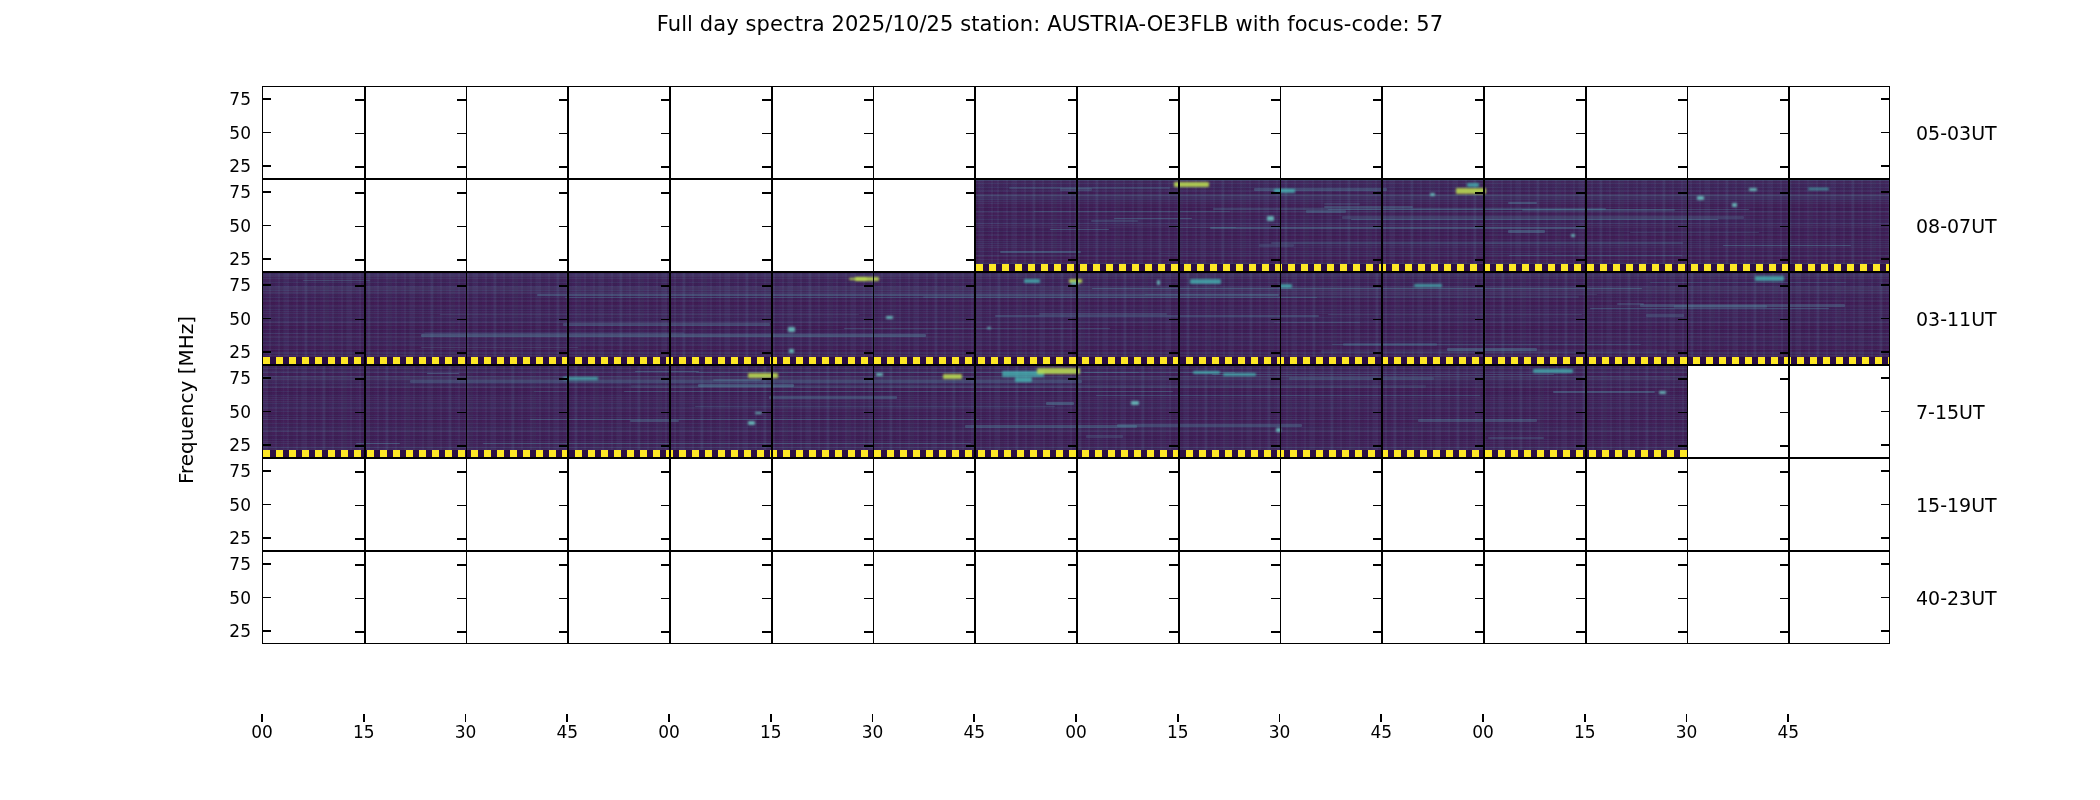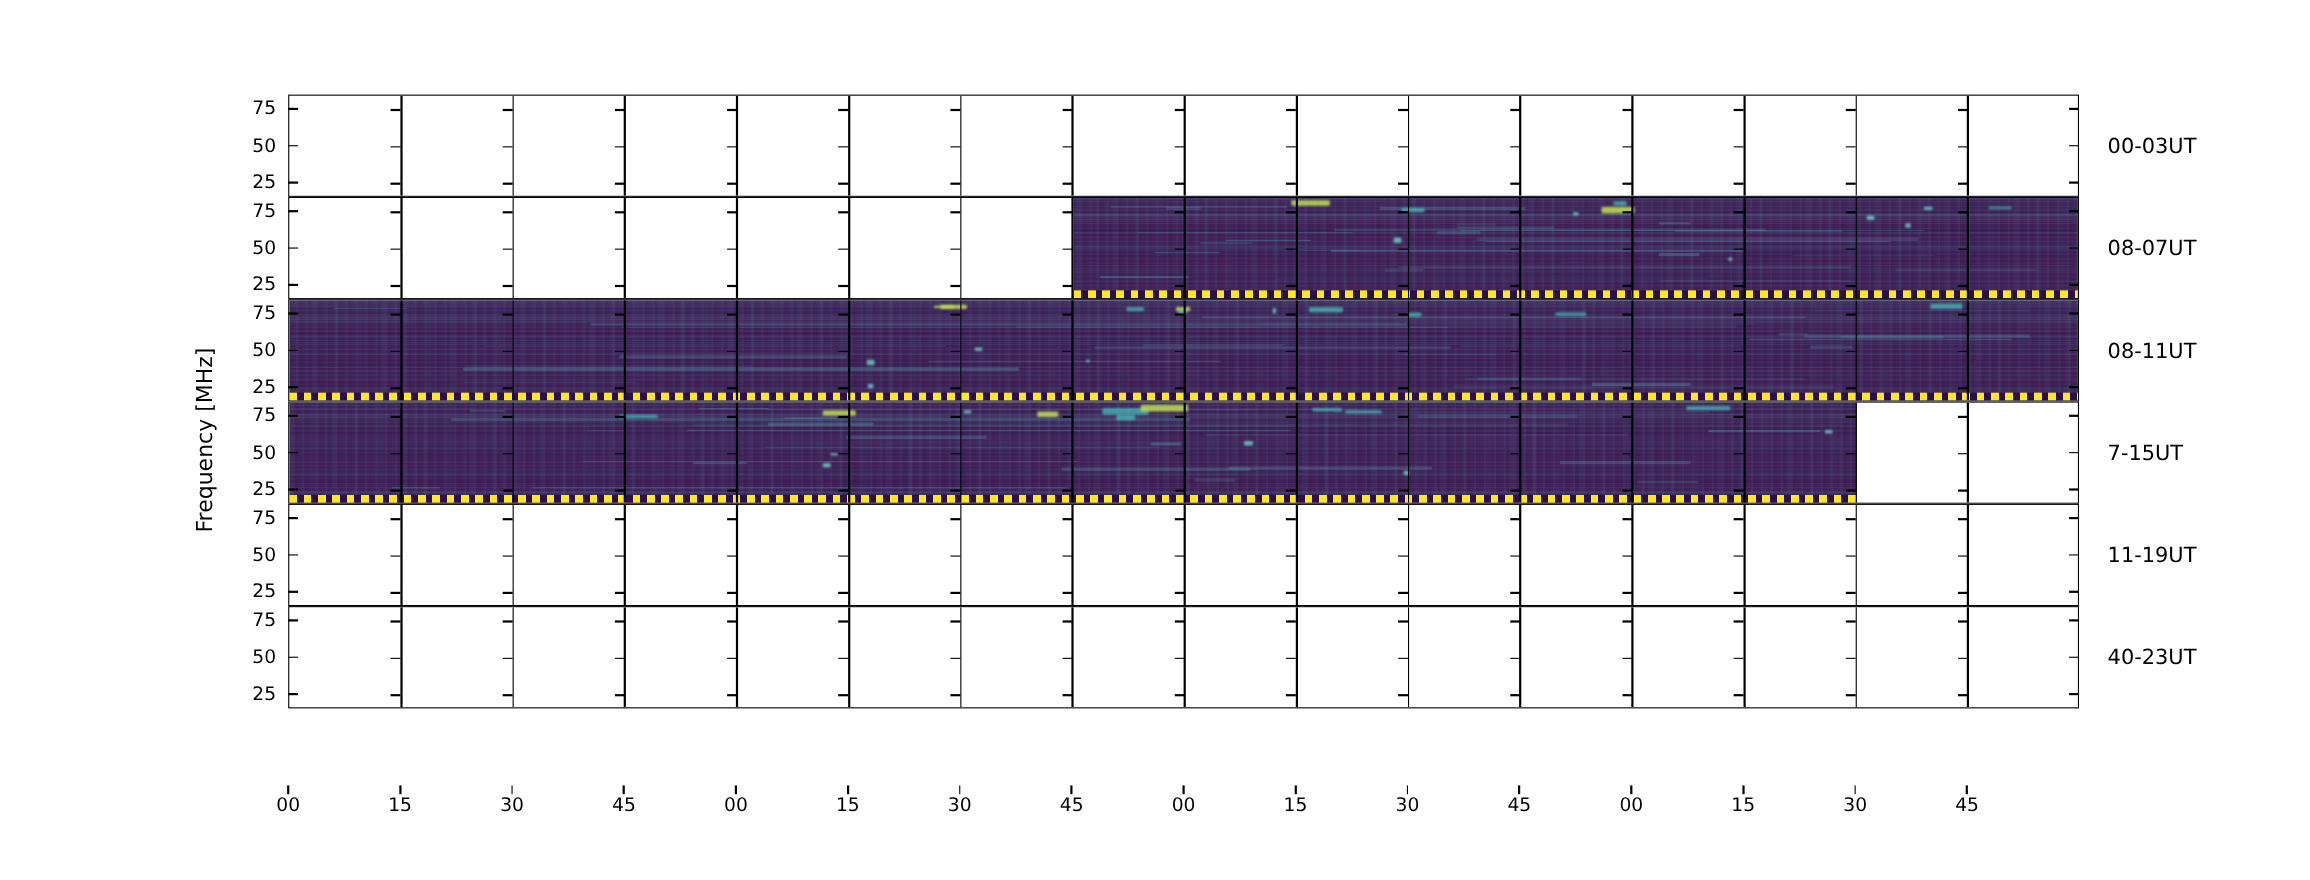--- a/index.html
+++ b/index.html
@@ -218,20 +218,21 @@
     width: 1.6px;
     height: 8px;
     background: #000000;
   }
 </style>
 </head>
 <body>
 
 <div id="figure">
 
+  <div id="fig-title">Full day spectra 2025/10/25 station: AUSTRIA-OE3FLB with focus-code: 57</div>
 
   <div id="ylabel">Frequency [MHz]</div>
 
   <div id="rows-container">
       <div class="row" style="top: 86px;">
         <div class="vdiv" style="left: 100.95px;"></div>
         <div class="vtick" style="left: 92.25px; top: 12.4857px;"></div>
         <div class="vtick" style="left: 92.25px; top: 45.7px;"></div>
         <div class="vtick" style="left: 92.25px; top: 78.9143px;"></div>
         <div class="vdiv" style="left: 202.7px;"></div>
@@ -791,25 +792,25 @@
       <div class="ytick-r" style="top: 563.486px;"></div>
       <div class="ytick-label" style="top: 564.286px;">75</div>
       <div class="ytick-l" style="top: 596.7px;"></div>
       <div class="ytick-r" style="top: 596.7px;"></div>
       <div class="ytick-label" style="top: 597.5px;">50</div>
       <div class="ytick-l" style="top: 629.914px;"></div>
       <div class="ytick-r" style="top: 629.914px;"></div>
       <div class="ytick-label" style="top: 630.714px;">25</div>
     </div>
   <div id="rowlabel-container">
-      <div class="row-label" style="top: 132.5px;">00-03UT</div>
+      <div class="row-label" style="top: 132.5px;">05-03UT</div>
       <div class="row-label" style="top: 225.5px;">08-07UT</div>
-      <div class="row-label" style="top: 318.5px;">08-11UT</div>
+      <div class="row-label" style="top: 318.5px;">03-11UT</div>
       <div class="row-label" style="top: 411.5px;">7-15UT</div>
-      <div class="row-label" style="top: 504.5px;">11-19UT</div>
+      <div class="row-label" style="top: 504.5px;">15-19UT</div>
       <div class="row-label" style="top: 597.5px;">40-23UT</div>
     </div>
   <div id="xaxis-labels">
       <div class="xt" style="left: 262px;">00</div>
       <div class="xt" style="left: 363.75px;">15</div>
       <div class="xt" style="left: 465.5px;">30</div>
       <div class="xt" style="left: 567.25px;">45</div>
       <div class="xt" style="left: 669px;">00</div>
       <div class="xt" style="left: 770.75px;">15</div>
       <div class="xt" style="left: 872.5px;">30</div>

